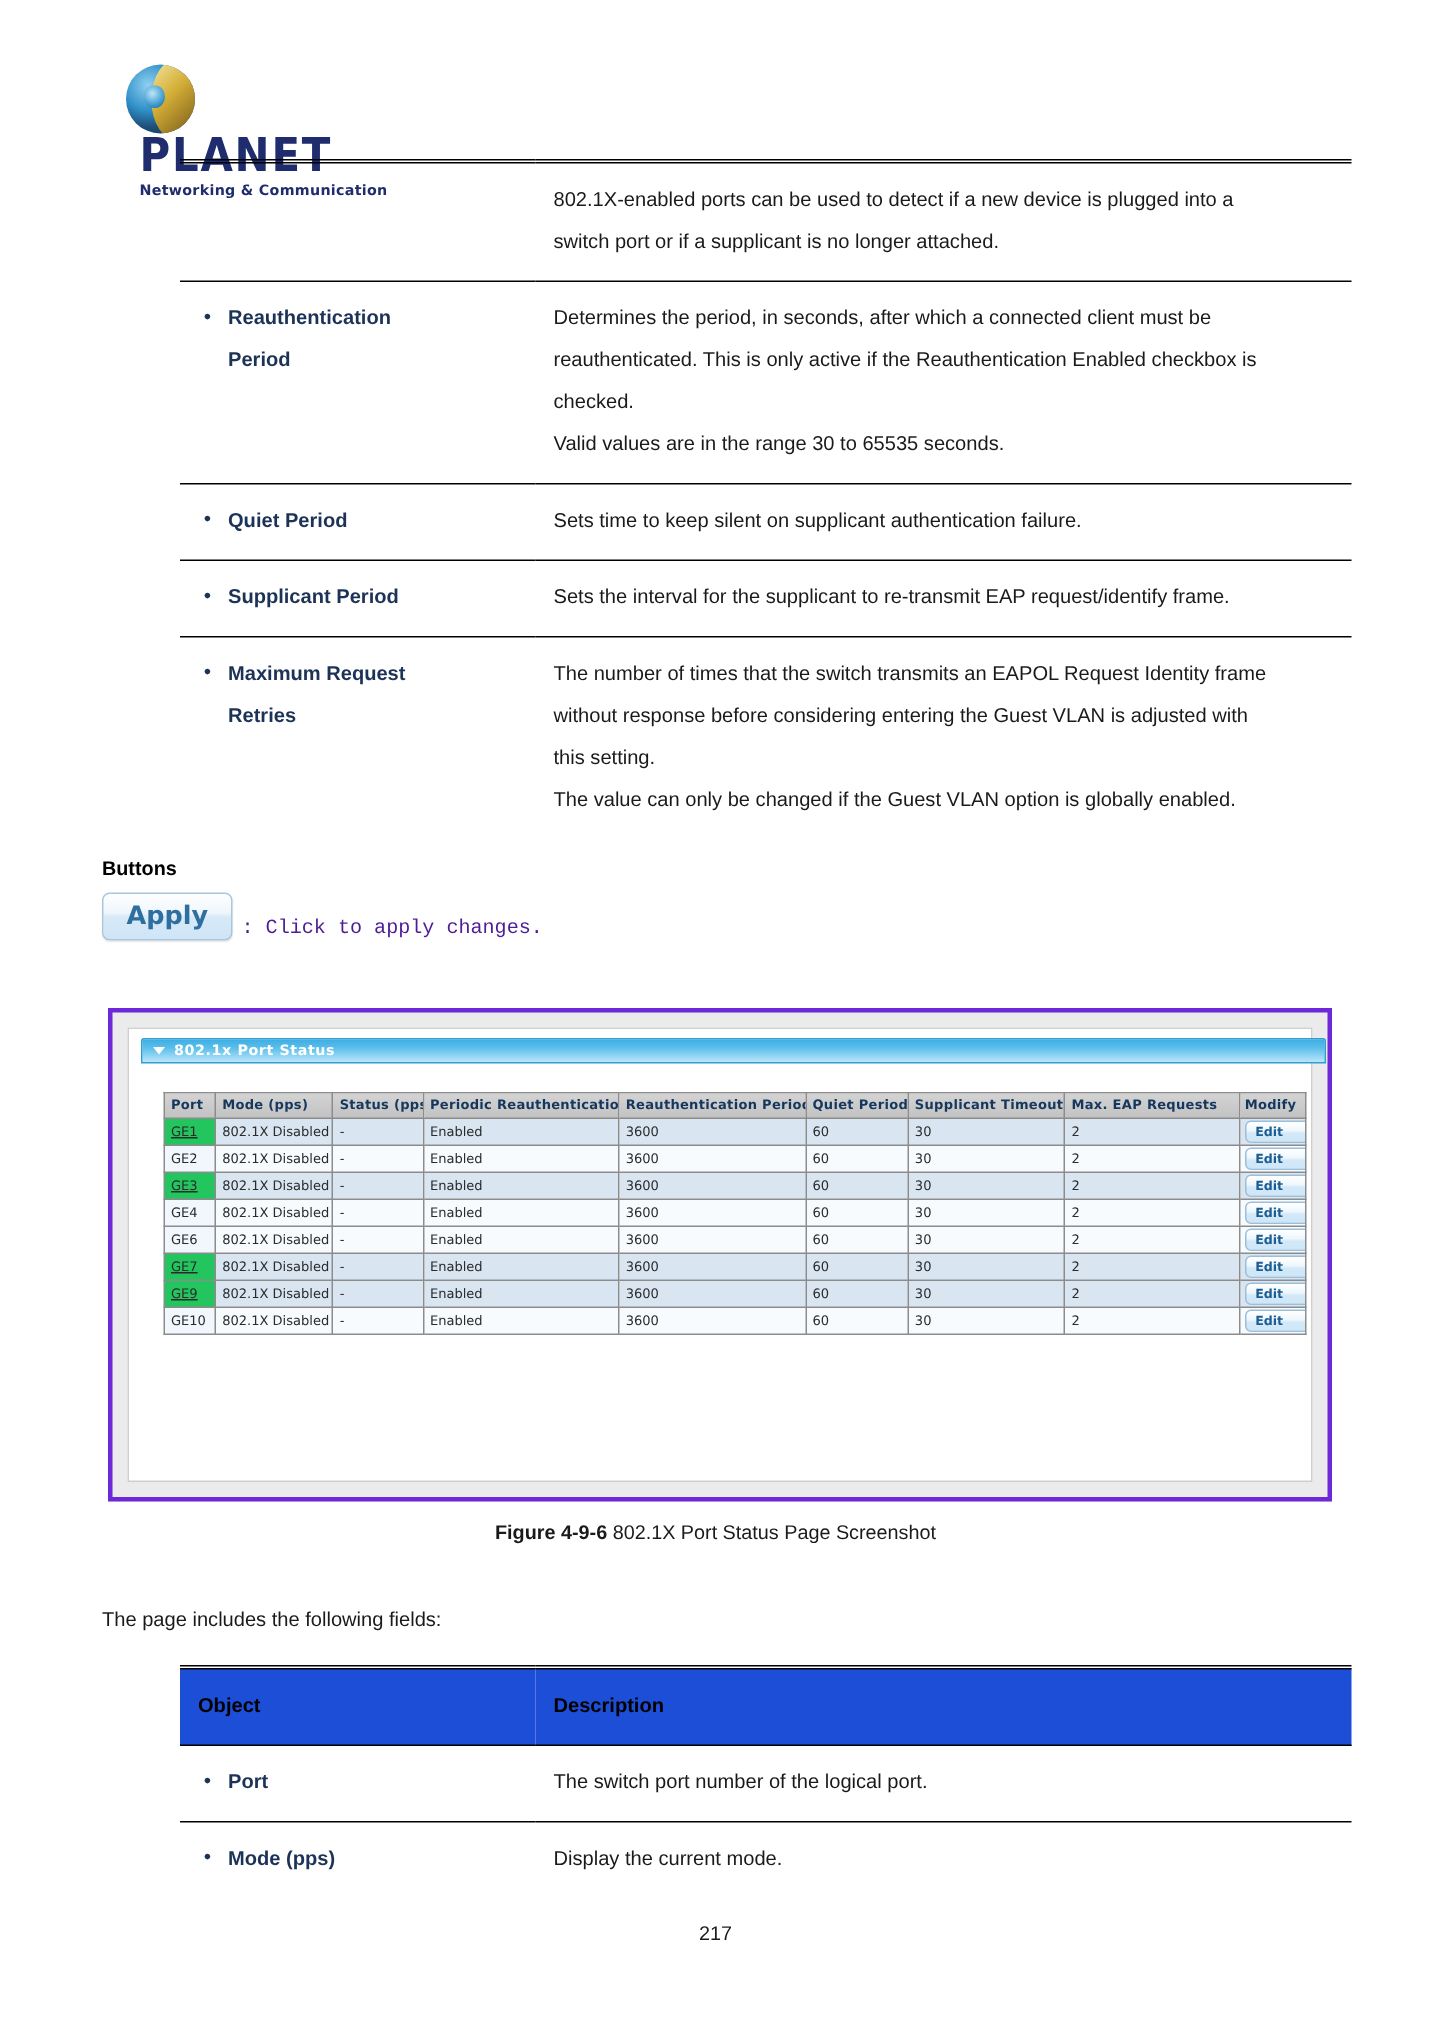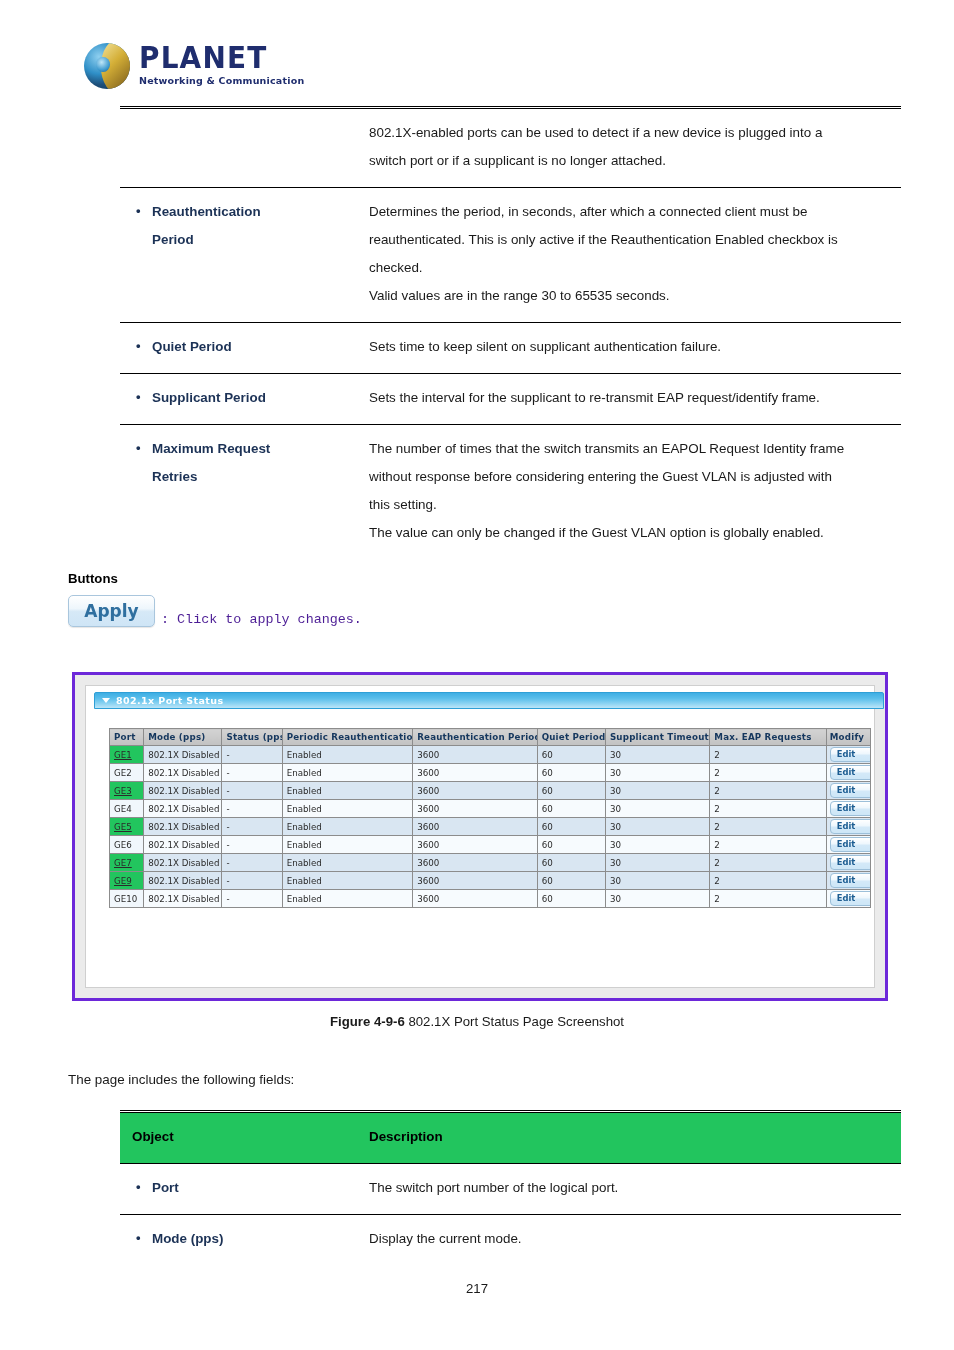--- a/index.html
+++ b/index.html
@@ -23,20 +23,21 @@
     top: 0;
     width: 954px;
     height: 100px;
   }
   .logo-wrap {
     position: absolute;
     left: 84px;
     top: 42px;
     display: flex;
     align-items: flex-start;
+    flex-direction: column;
   }
   .logo-globe {
     width: 46px;
     height: 46px;
     border-radius: 50%;
     background:
       radial-gradient(circle at 32% 30%, #8fd0f0 0%, #2f8fc7 38%, #1d4f7a 62%, #0d2c46 100%);
     position: relative;
     overflow: hidden;
     flex: 0 0 auto;
@@ -284,21 +285,21 @@
   .intro-line {
     position: absolute;
     left: 68px;
     top: 1072px;
     font-size: 13.4px;
     color: #1a1a1a;
   }
 
   
   .hdr-cell {
-    background: #22c55e;
+    background: #1d4ed8;
     font-weight: bold;
     font-size: 13.4px;
     color: #000;
     line-height: 20px;
     padding: 9px 12px 10px 12px;
   }
 
   
   .page-num {
     position: absolute;
@@ -463,31 +464,20 @@
           <td class="c-port">GE4</td>
           <td class="c-mode">802.1X Disabled</td>
           <td class="c-status">-</td>
           <td class="c-perio">Enabled</td>
           <td class="c-reauth">3600</td>
           <td class="c-quiet">60</td>
           <td class="c-supp">30</td>
           <td class="c-maxeap">2</td>
           <td class="c-mod"><span class="edit-btn">Edit</span></td>
         </tr>
-        <tr class="odd">
-          <td class="c-port">GE5</td>
-          <td class="c-mode">802.1X Disabled</td>
-          <td class="c-status">-</td>
-          <td class="c-perio">Enabled</td>
-          <td class="c-reauth">3600</td>
-          <td class="c-quiet">60</td>
-          <td class="c-supp">30</td>
-          <td class="c-maxeap">2</td>
-          <td class="c-mod"><span class="edit-btn">Edit</span></td>
-        </tr>
         <tr class="even">
           <td class="c-port">GE6</td>
           <td class="c-mode">802.1X Disabled</td>
           <td class="c-status">-</td>
           <td class="c-perio">Enabled</td>
           <td class="c-reauth">3600</td>
           <td class="c-quiet">60</td>
           <td class="c-supp">30</td>
           <td class="c-maxeap">2</td>
           <td class="c-mod"><span class="edit-btn">Edit</span></td>

